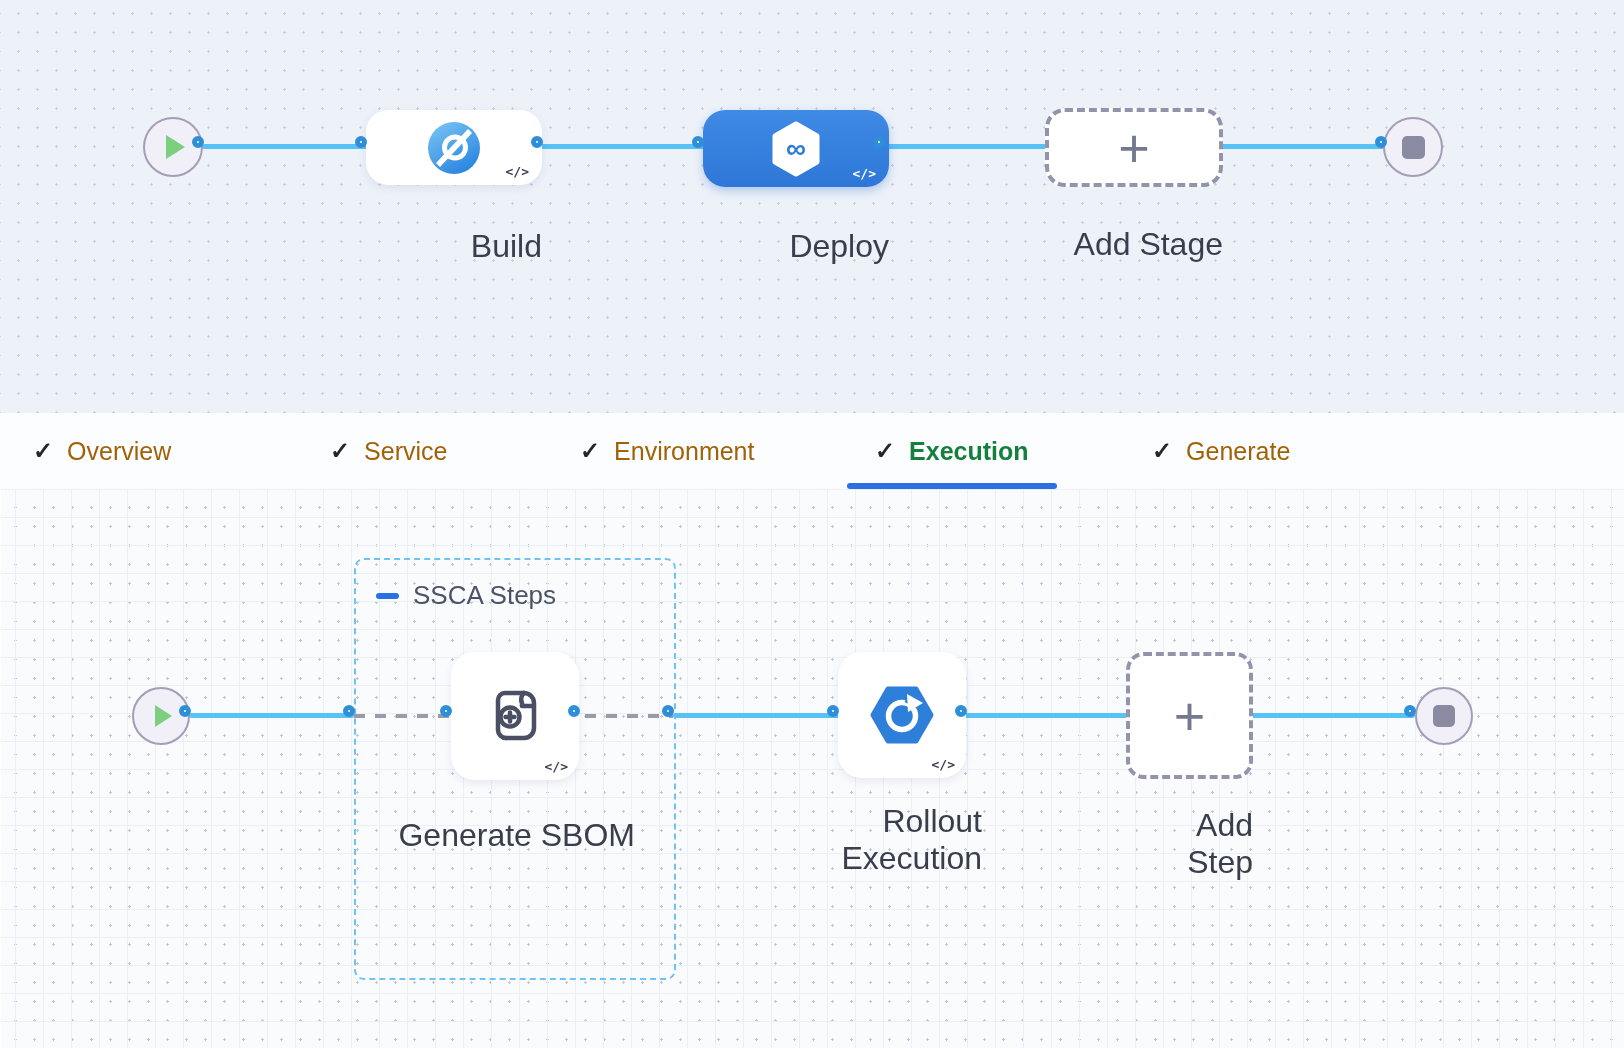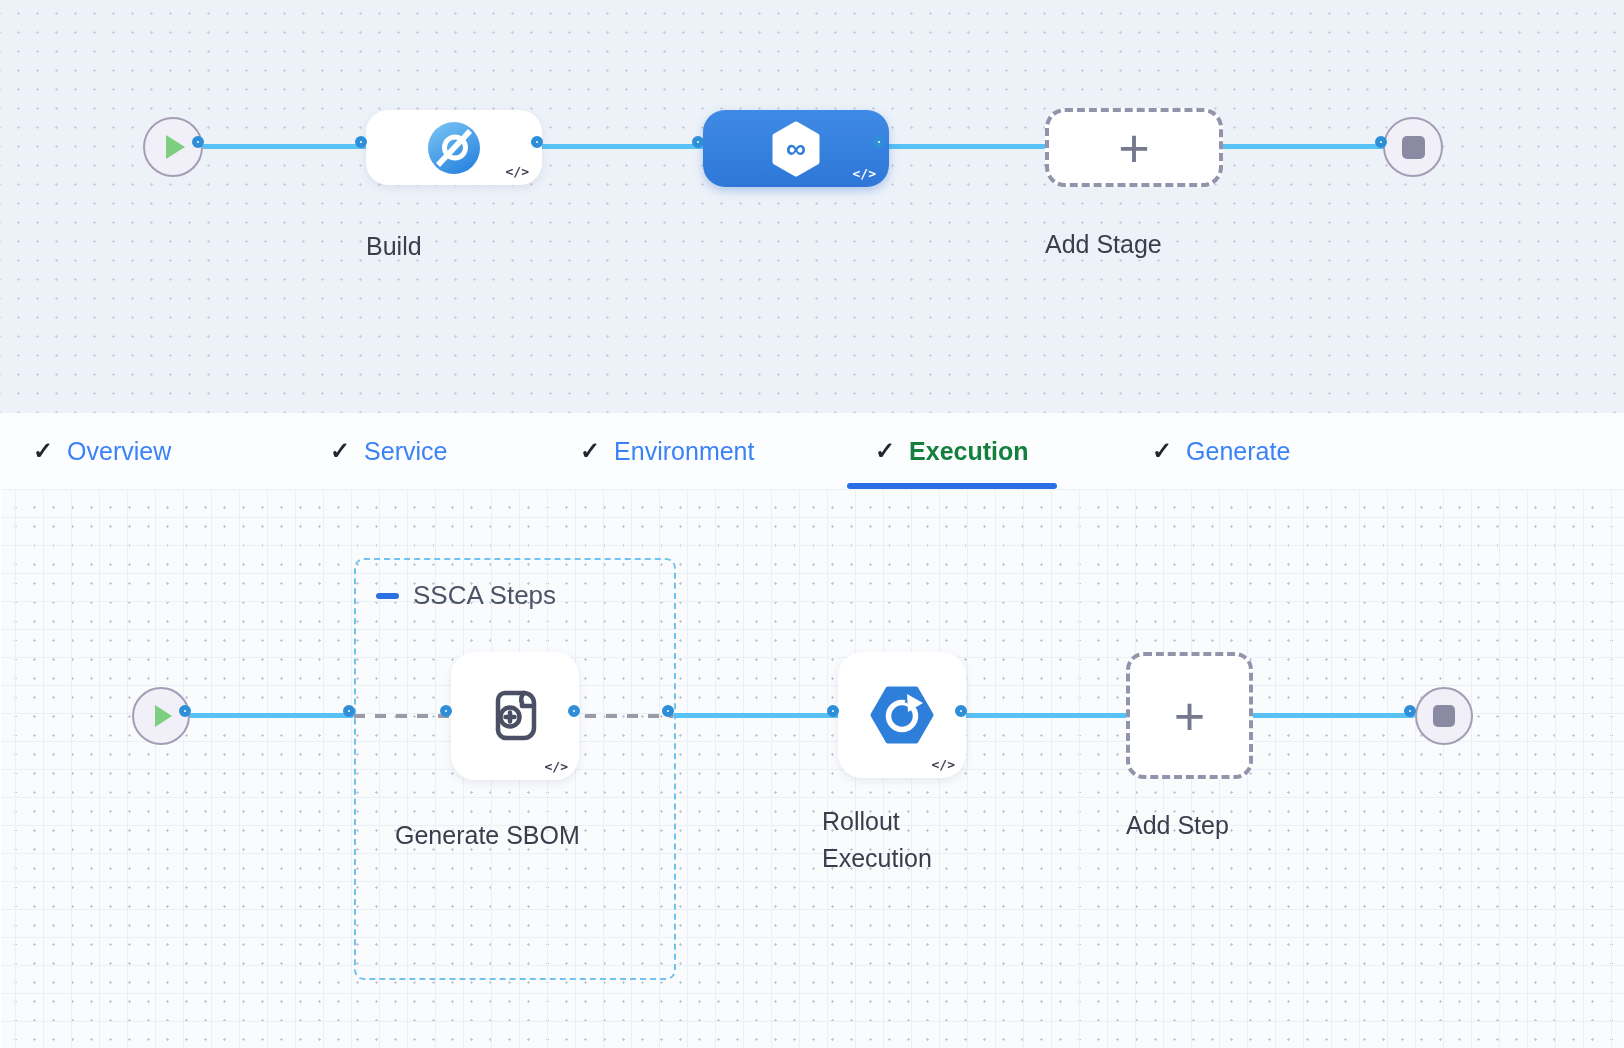--- a/index.html
+++ b/index.html
@@ -70,31 +70,31 @@
   .node.add {
     border:4px dashed #9194aa; box-shadow:none; border-radius:20px;
   }
   .code-chip {
     position:absolute; right:13px; bottom:6px; font-size:13px; font-weight:700;
     color:#3a3e4e; letter-spacing:0px; z-index:5; font-family:"DejaVu Sans Mono", monospace;
   }
   .code-chip.white { color:#ffffff; }
   .plus-glyph { font-size:54px; color:#75798f; line-height:1; font-weight:400; }
   .node-label {
-    position:absolute; text-align:left; font-size:25px; color:#3a3e4c;
+    position:absolute; text-align:right; font-size:32px; color:#3a3e4c;
     line-height:37px; z-index:3;
   }
 
   
   .tab {
     position:absolute; top:0; height:100%; display:flex; align-items:center;
     gap:14px; padding:0 28px; cursor:pointer;
   }
   .tab-check { font-size:24px; font-weight:700; color:#23262f; }
-  .tab-label { font-size:25px; color:#3b82f6; }
+  .tab-label { font-size:25px; color:#a16207; }
   .tab.active .tab-label { font-weight:700; color:#15803d; }
   .tab-underline {
     position:absolute; left:0; right:0; bottom:0; height:6px;
     background:#2b6fe4; border-radius:4px;
   }
 
   
   .step-group {
     position:absolute; border:2px dashed #70c3f0; border-radius:10px; z-index:1;
   }
@@ -134,20 +134,21 @@
     </div>
     <div class="node-label" style="left:366px; top:228px; width:176px;">Build</div>
 
     <div class="node selected" style="left:703px; top:110px; width:186px; height:77px;">
       <svg width="52" height="56" viewBox="0 0 52 56">
         <path d="M26 3 L47 15 V41 L26 53 L5 41 V15 Z" fill="#ffffff" stroke="#ffffff" stroke-width="5" stroke-linejoin="round"></path>
         <text x="26" y="37" text-anchor="middle" font-size="28" font-weight="700" fill="#2e7cda">∞</text>
       </svg>
       <span class="code-chip white">&lt;/&gt;</span>
     </div>
+    <div class="node-label" style="left:703px; top:228px; width:186px;">Deploy</div>
 
     <div class="node add" style="left:1045px; top:108px; width:178px; height:79px;">
       <span class="plus-glyph">+</span>
     </div>
     <div class="node-label" style="left:1045px; top:226px; width:178px;">Add Stage</div>
 
     <div class="term" style="left:1383px; top:117px; width:60px; height:60px;">
       <div class="stop-sq"></div>
     </div>
 

